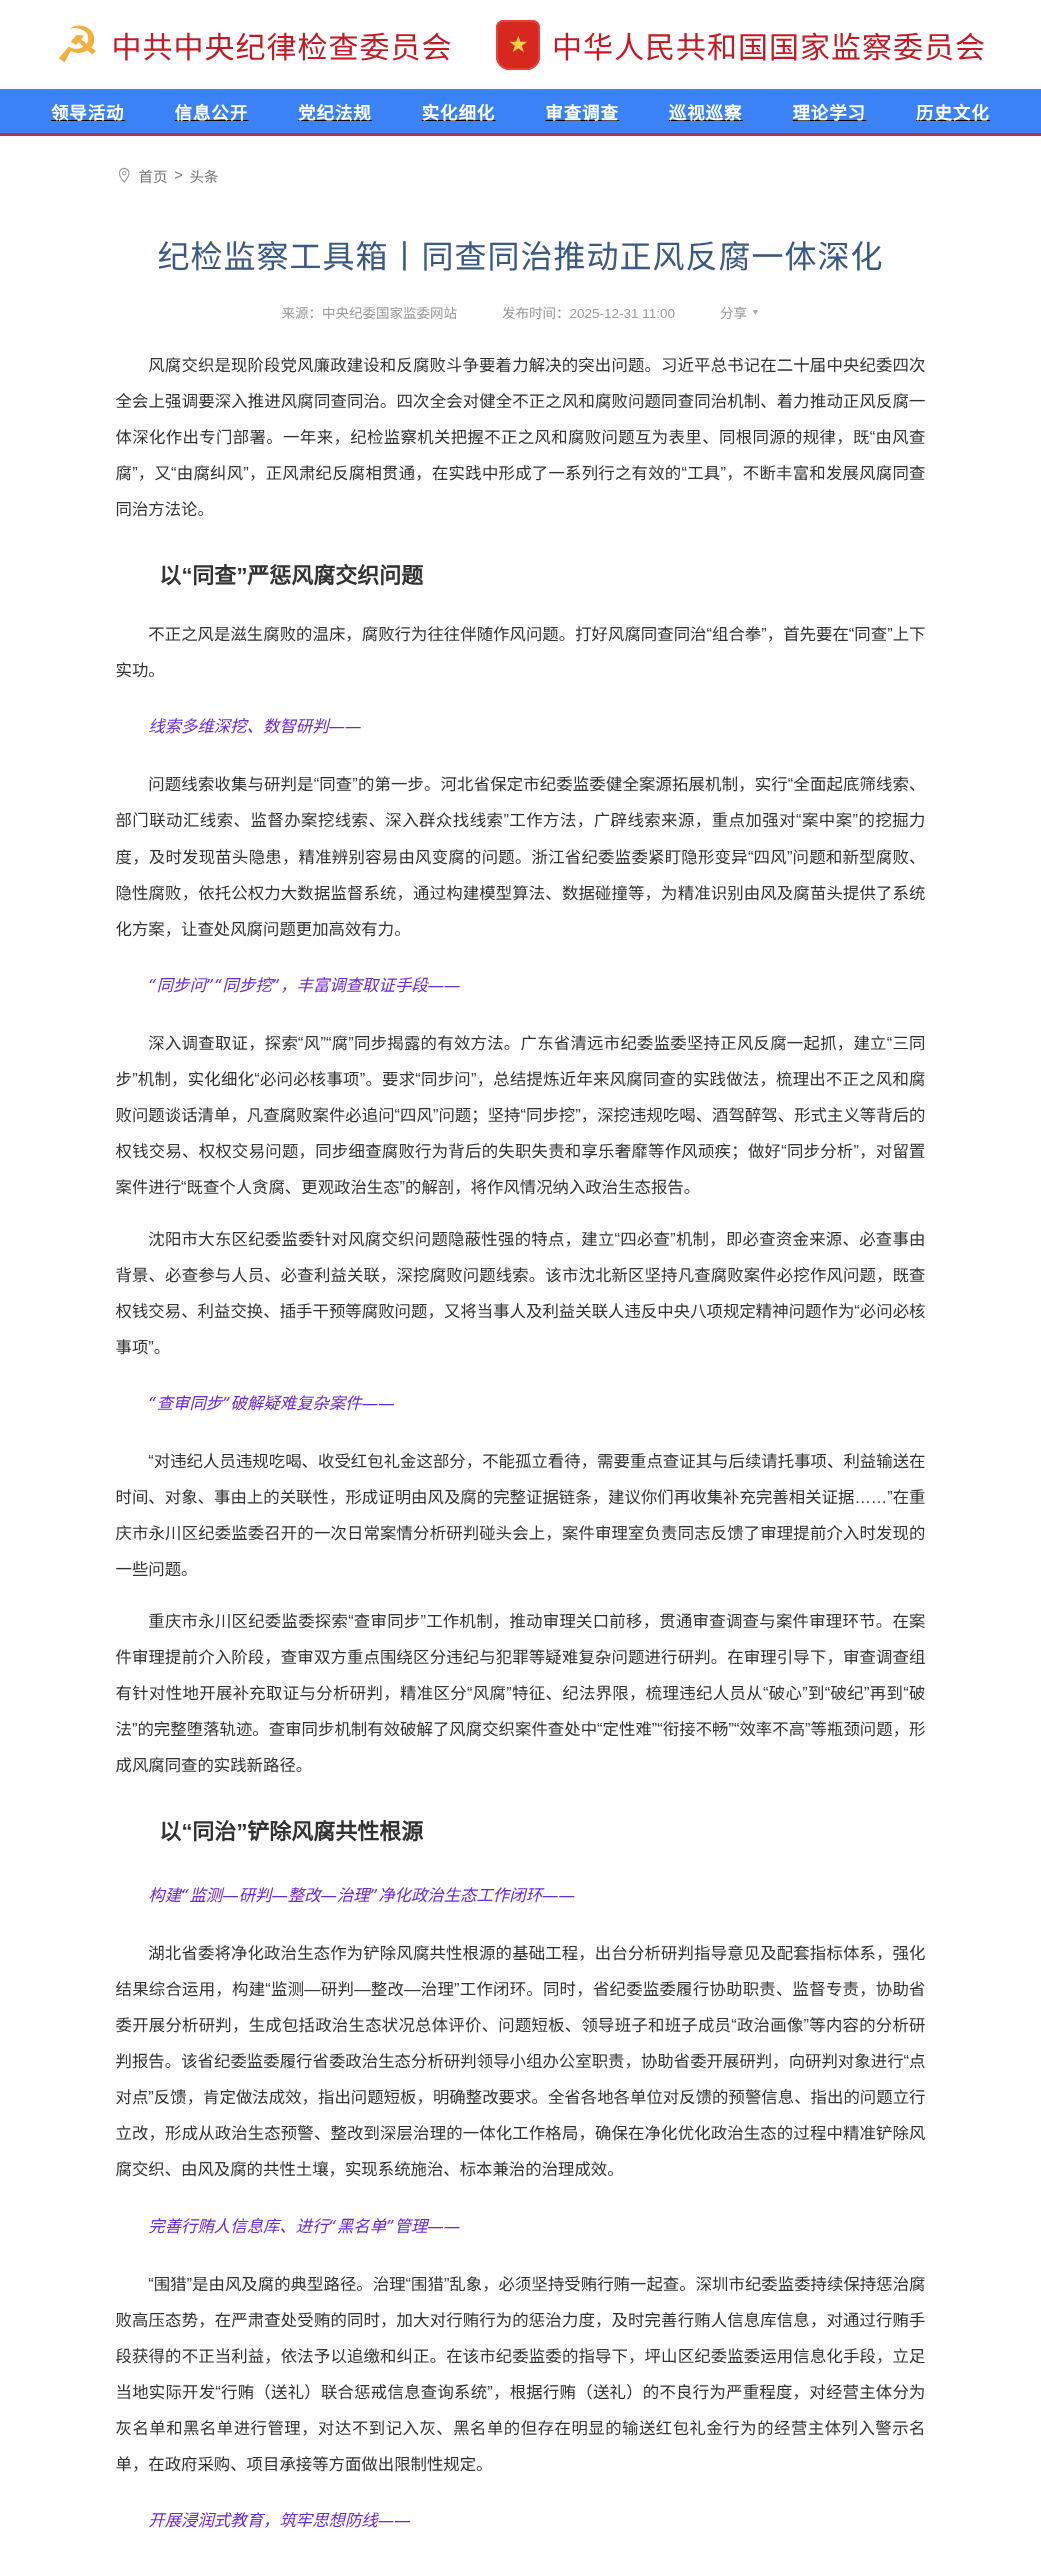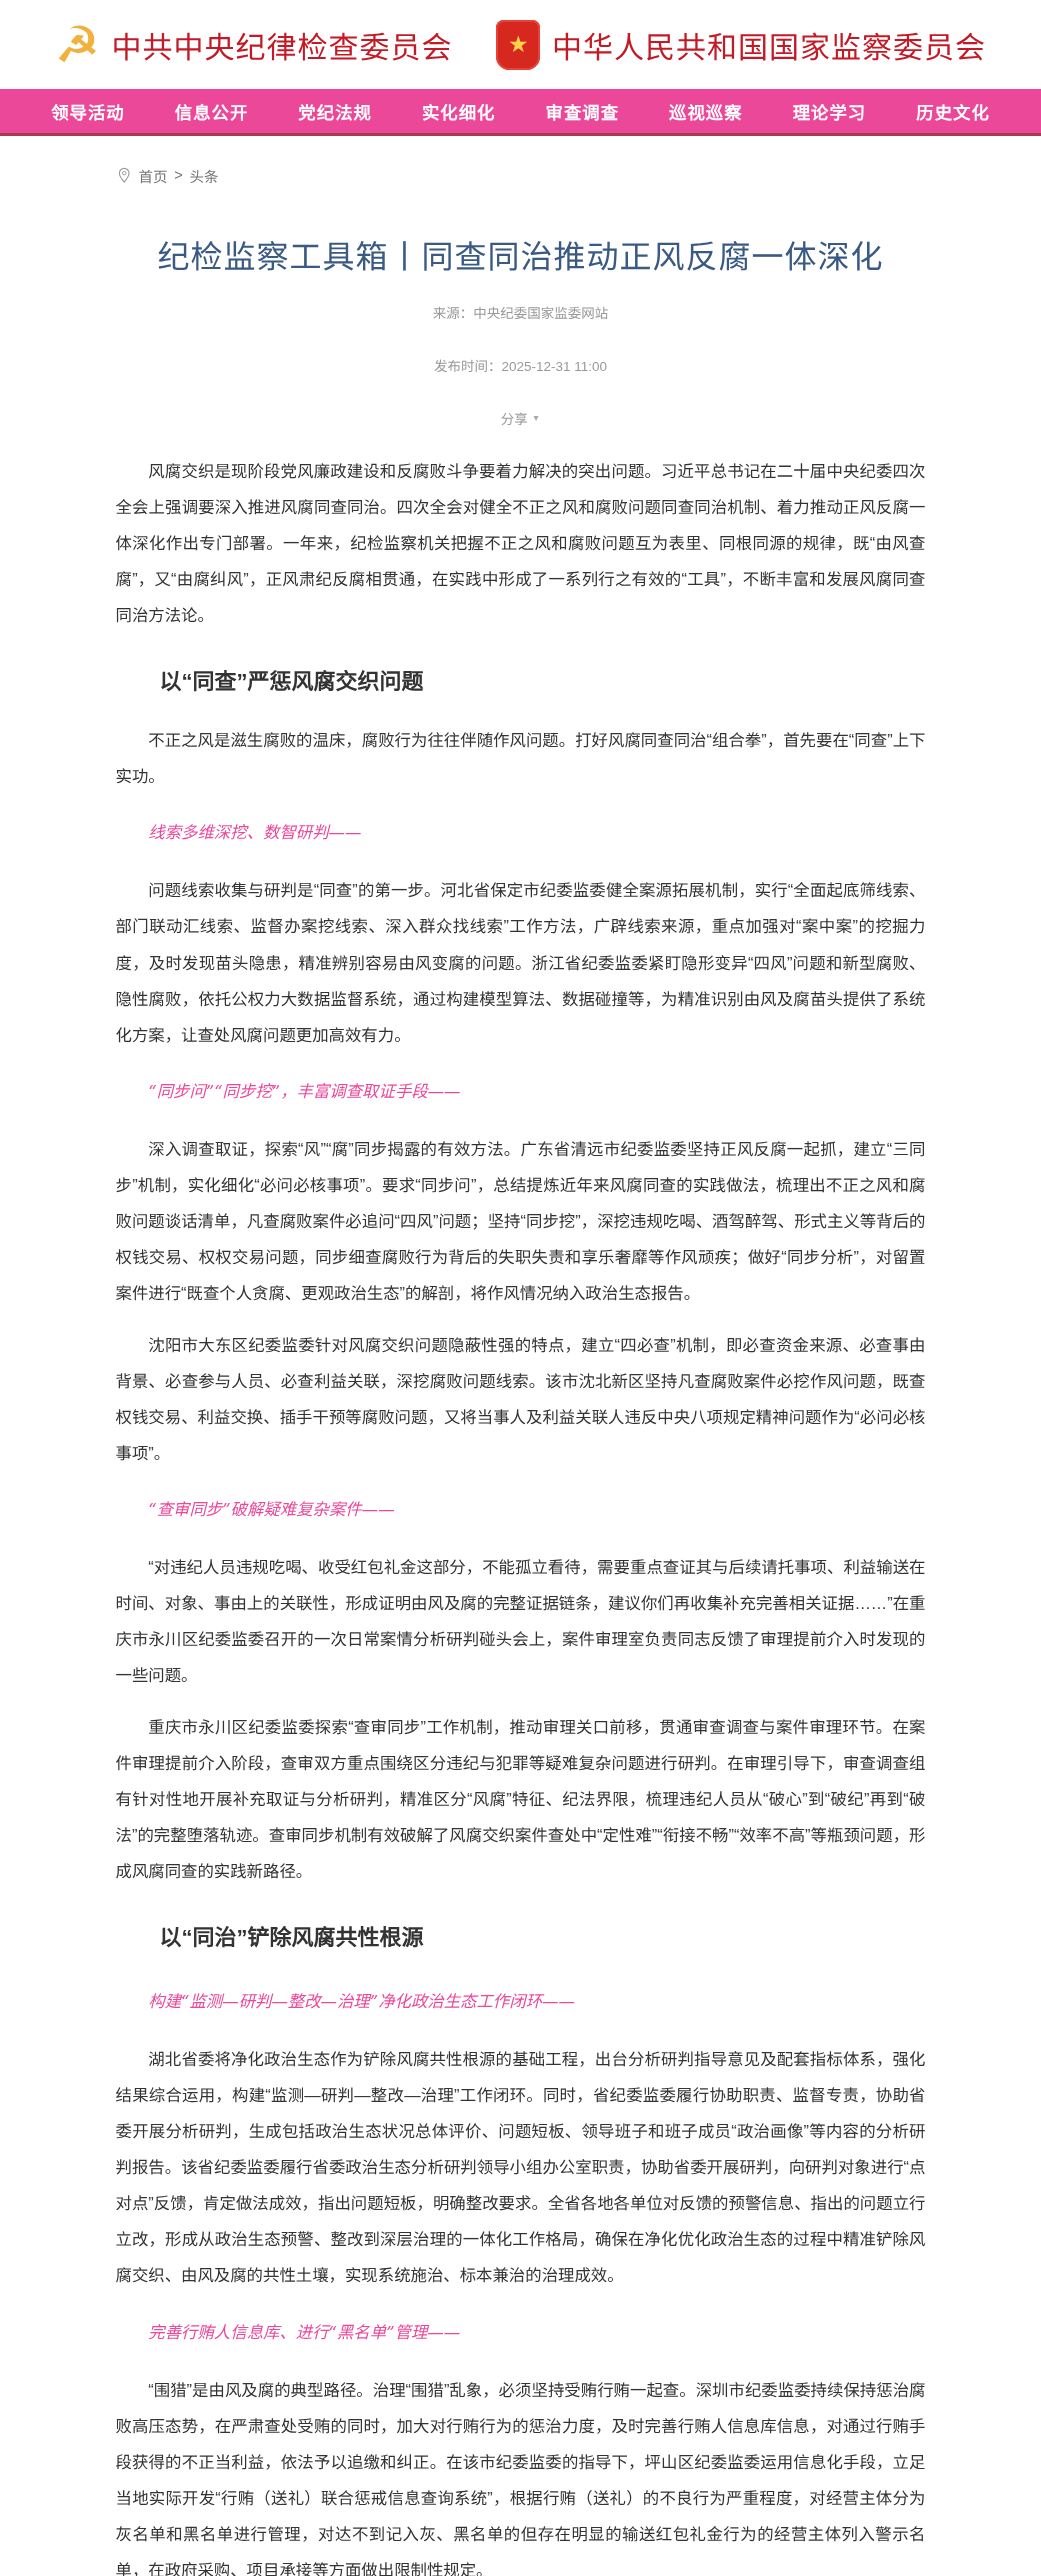--- a/index.html
+++ b/index.html
@@ -14,49 +14,49 @@
   .logo-group { display:flex; align-items:center; gap:11.6px; }
   .party-emblem { font-size:50px; line-height:1; color:#f2b13c;
                   text-shadow:0 0 1px #d89a1e; }
   .national-emblem { width:44px; height:50px; background:#d6281e; border-radius:7.7px 7.7px 13.5px 13.5px;
                      display:flex; align-items:center; justify-content:center;
                      color:#ffd24a; font-size:23px; box-shadow:inset 0 0 0 1.9px #e8433a; }
   .logo-text { font-family:"Liberation Serif","DejaVu Serif",serif; font-weight:normal;
                font-size:30px; color:#c41a25; letter-spacing:1px; }
 
   
-  .main-nav { background:#ec4899; height:44px; }
+  .main-nav { background:#3b82f6; height:44px;text-decoration:underline; }
   .main-nav ul { list-style:none; height:100%; display:flex; align-items:center;
                  justify-content:center; gap:50px; }
   .main-nav li { color:#ffffff; font-size:17.4px; font-weight:bold; cursor:pointer;
                  letter-spacing:1px; }
   .nav-redline { height:2.9px; background:#a93a55; }
 
   
   .breadcrumb { width:810px; margin:8px auto; padding:21px 0 3.9px 0; display:flex;
                 align-items:center; gap:6.7px; color:#777; font-size:14.5px; }
   .breadcrumb .pin { width:16.4px; height:16.4px; display:inline-block; }
   .crumb-link { cursor:pointer; }
 
   
   .article { width:810px; margin:0 auto; flex:1; }
   .article-title { margin-top:33px; text-align:center; font-size:32px; font-weight:normal;
                    color:#3a5a84; letter-spacing:1px; }
-  .article-meta { margin-top:25px; display:flex; justify-content:center; gap:33px;
-                  color:#999; font-size:13.5px; align-items:center;flex-direction:column; }
+  .article-meta { margin-top:25px; display:flex; justify-content:center; gap:45px;
+                  color:#999; font-size:13.5px; align-items:center; }
   .share-btn { cursor:pointer; display:inline-flex; align-items:center; gap:3.9px; color:#999; }
   .share-caret { font-size:8.7px; color:#aaa; }
 
   .article-body { margin-top:25px; font-size:16.4px; color:#333; line-height:2.2;
                   text-align:justify; }
   .article-body p { text-indent:2em; margin:15.4px 0; }
   .article-body h3 { text-indent:2em; margin:25px 0 15.4px 0; font-size:22px;
                      font-weight:bold; color:#333; }
   .article-body p.subhead { font-family:"DejaVu Serif","Liberation Serif",serif;
-                            font-style:italic; color:#ec4899; margin:21px 0; }
+                            font-style:italic; color:#6d28d9; margin:21px 0; }
 </style>
 </head>
 <body>
 
 <div class="page">
 
   <div class="site-header">
     <div class="logo-group">
       <span class="party-emblem">☭</span>
       <span class="logo-text">中共中央纪律检查委员会</span>

